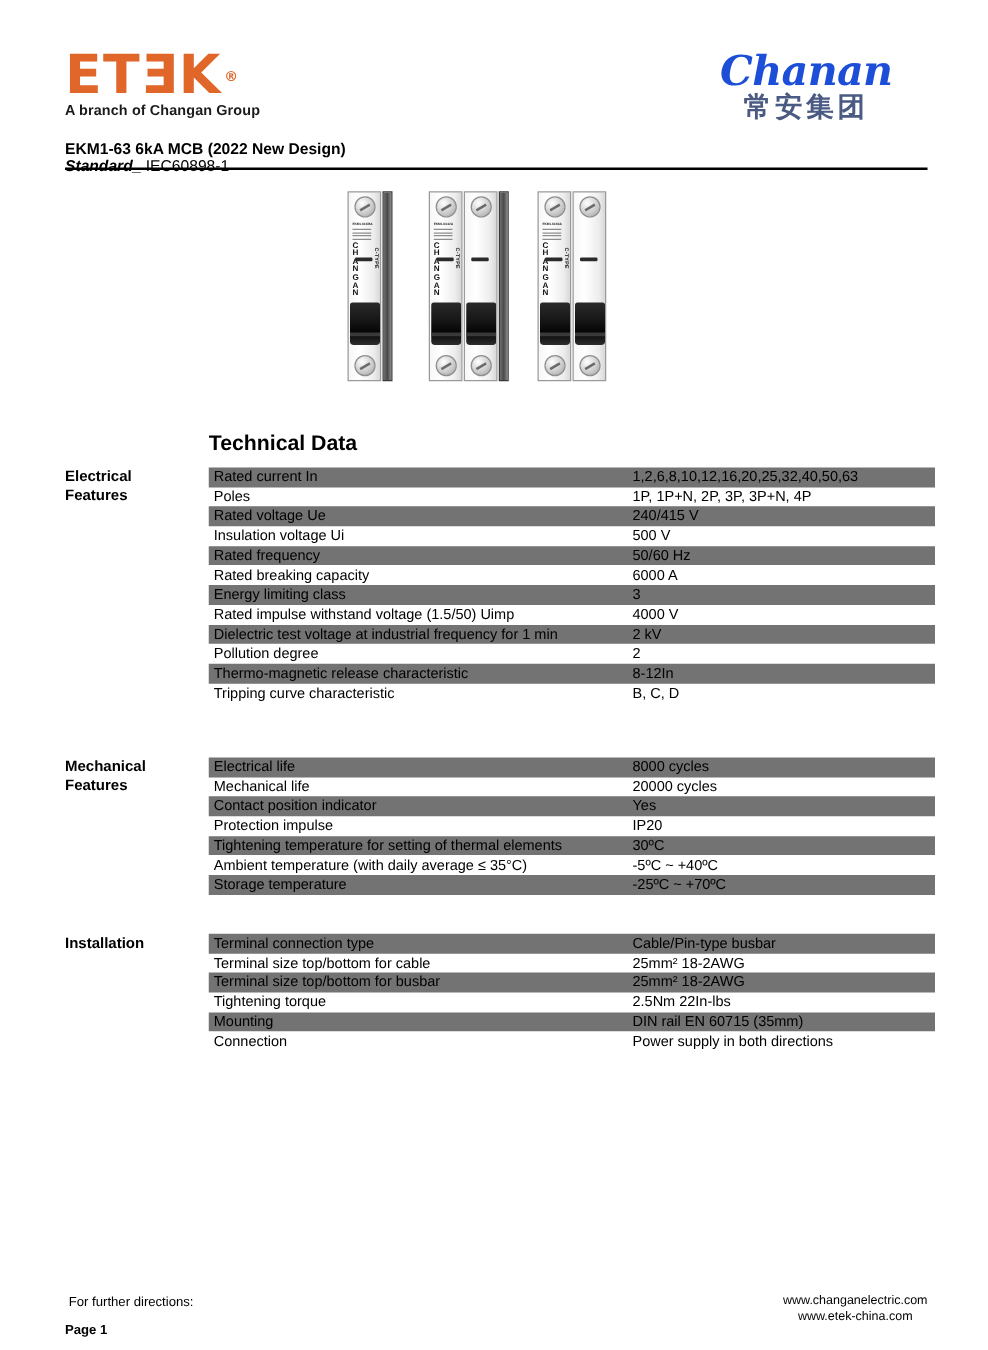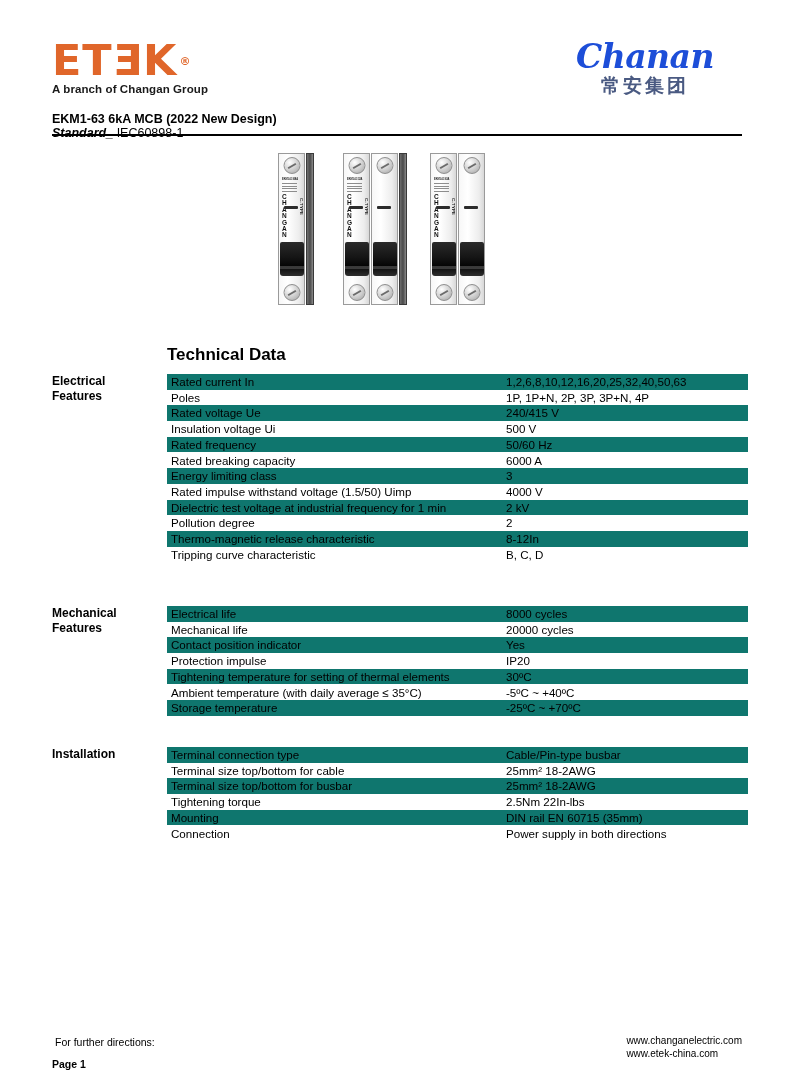--- a/index.html
+++ b/index.html
@@ -75,21 +75,21 @@
     font-family: "DejaVu Serif", serif;
     font-size: 33px;
     font-weight: bold;
     font-style: italic;
     color: #4a5a82;
     letter-spacing: -0.5px;
     line-height: 34px;
     white-space: nowrap;
   }
   .chanan-cn {
-    font-size: 19px;
+    font-size: 22px;
     font-weight: bold;
     color: #4a5a82;
     letter-spacing: 3px;
     line-height: 22px;
     margin-top: 1px;
     white-space: nowrap;
   }
 
   
   .titlebar {
@@ -278,21 +278,21 @@
     border-collapse: collapse;
     table-layout: fixed;
   }
   .sec-table td {
     font-size: 11.6px;
     line-height: 13.2px;
     padding: 1.1px 0 1.4px 4px;
     vertical-align: top;
   }
   .sec-table tr.shade td {
-    background: #0f766e;
+    background: #737373;
   }
   .sec-table td.k { width: 333px; }
   .sec-table td.v { width: 242px; padding-left: 2px; }
 
   
   .footer {
     position: absolute;
     left: 0;
     top: 1024px;
     width: 790px;
@@ -315,21 +315,21 @@
     position: absolute;
     left: 52px;
     top: 34px;
     font-size: 10.5px;
     font-weight: bold;
   }
   .footer-urls {
     position: absolute;
     right: 48px;
     top: 11px;
-    text-align: left;
+    text-align: center;
     font-size: 10px;
     line-height: 12.5px;
   }
 </style>
 </head>
 <body>
 
 <div class="page">
 
   <div class="header">

